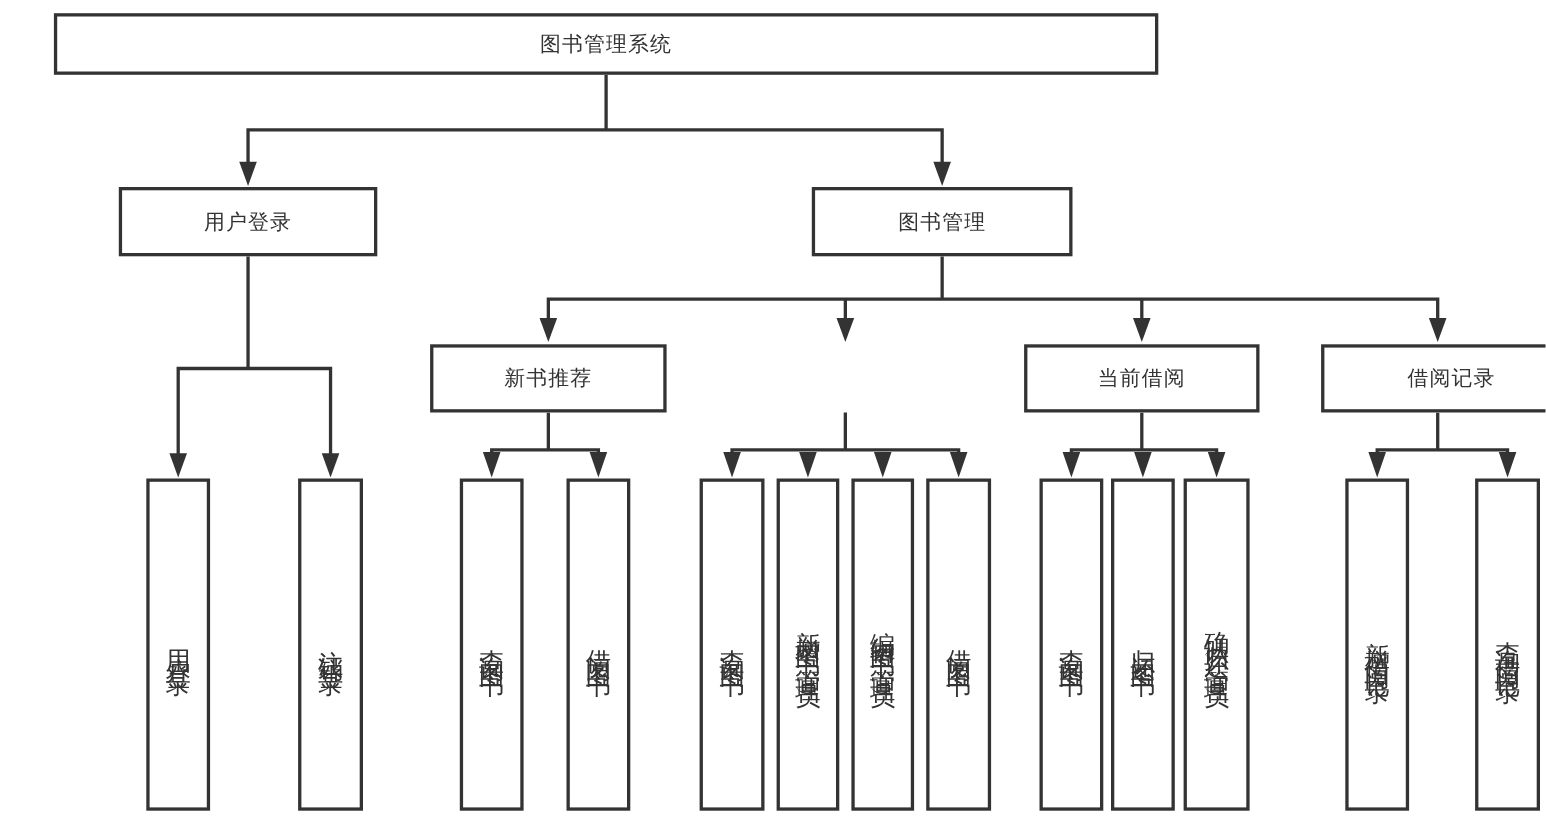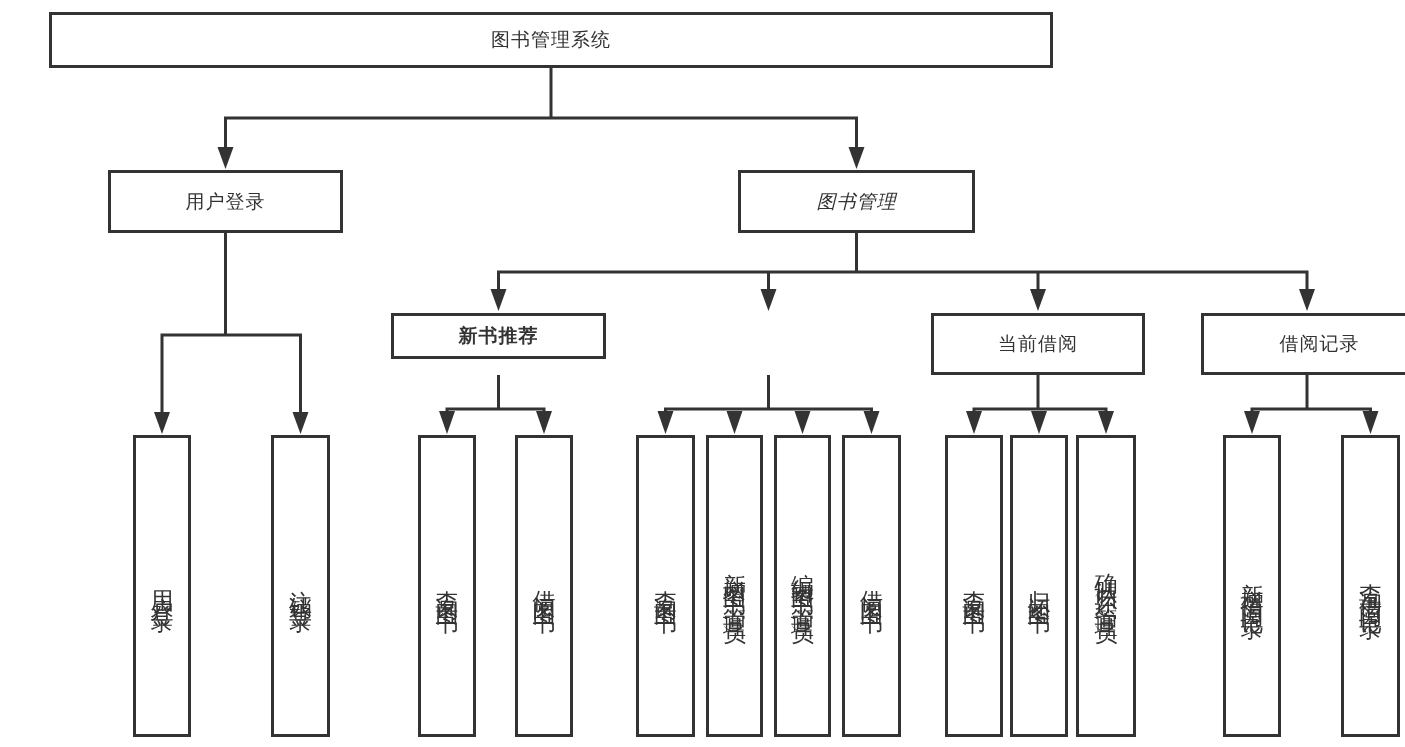--- a/index.html
+++ b/index.html
@@ -34,22 +34,22 @@
   .leaf{
     writing-mode:vertical-rl;
     text-orientation:mixed;
     font-size:23px;
     letter-spacing:7px;
     line-height:1;
   }
   
   .n-root{left:21px;top:12px;width:1004px;height:56px;}
   .n-user-login-group{left:80px;top:170px;width:235px;height:63px;}
-  .n-book-management{left:710px;top:170px;width:237px;height:63px;font-style:italic;}
-  .n-new-book-recommend{left:363px;top:313px;width:215px;height:46px;font-weight:bold;}
+  .n-book-management{left:710px;top:170px;width:237px;height:63px;}
+  .n-new-book-recommend{left:363px;top:313px;width:215px;height:62px;}
   .n-book-borrow{left:633px;top:313px;width:215px;height:62px;}
   .n-current-borrow{left:903px;top:313px;width:214px;height:62px;}
   .n-borrow-records{left:1173px;top:313px;width:212px;height:62px;padding-left:25px;}
   .lf{top:435px;height:302px;}
   .l-user-login{left:105px;width:58px;}
   .l-logout{left:243px;width:59px;}
   .l-nbr-query{left:390px;width:58px;}
   .l-nbr-borrow{left:487px;width:58px;}
   .l-bb-query{left:608px;width:59px;}
   .l-bb-add{left:678px;width:57px;}

